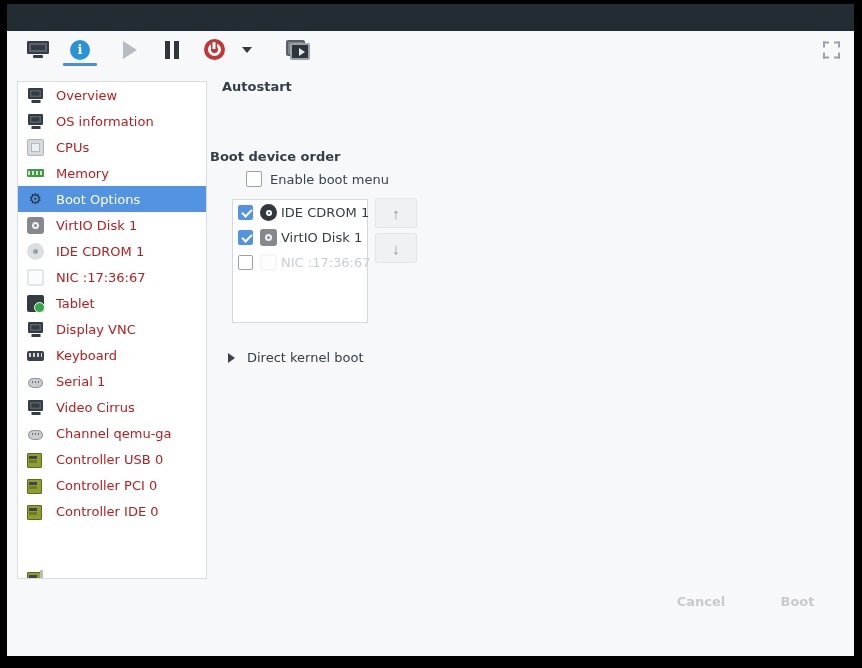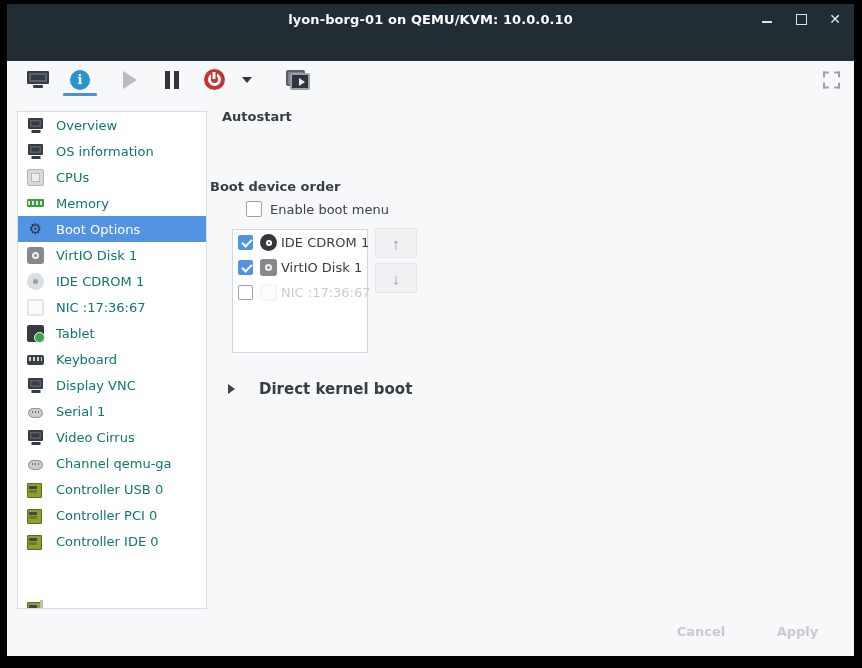--- a/index.html
+++ b/index.html
@@ -45,21 +45,21 @@
   .fullscreen i:nth-child(1){ left:0; top:0; border-right:none; border-bottom:none; }
   .fullscreen i:nth-child(2){ right:0; top:0; border-left:none; border-bottom:none; }
   .fullscreen i:nth-child(3){ left:0; bottom:0; border-right:none; border-top:none; }
   .fullscreen i:nth-child(4){ right:0; bottom:0; border-left:none; border-top:none; }
 
   
   .content { flex:1; position:relative; background:#f7f8f9; }
 
   
   .hw-list { position:absolute; left:10px; top:13px; width:190px; height:498px; background:#fff; border:1px solid #d8dbdf; overflow:hidden; }
-  .hw-row { height:26px; display:flex; align-items:center; padding-left:9px; gap:12px; font-size:13px; color:#0f766e; white-space:nowrap; }
+  .hw-row { height:26px; display:flex; align-items:center; padding-left:9px; gap:12px; font-size:13px; color:#b91c1c; white-space:nowrap; }
   .hw-row.selected { background:#5294e2; color:#ffffff; }
 
   .add-hw { position:absolute; left:9px; top:519px; width:192px; height:31px; background:#ffffff; border:1px solid #cfd4d9; border-radius:3px; font-size:13px; color:#3b434c; display:flex; align-items:center; justify-content:center; font-family:"DejaVu Sans", sans-serif; cursor:default; }
 
   
   .icn { width:17px; height:17px; position:relative; flex:none; }
   .i-monitor::before, .i-display::before, .i-video::before { content:''; position:absolute; left:1px; right:1px; top:1px; height:11px; background:#353b42; border-radius:2px; box-shadow:inset 0 0 0 2px #353b42, inset 0 0 0 3.5px #596168; }
   .i-monitor::after, .i-display::after, .i-video::after { content:''; position:absolute; left:50%; bottom:1px; width:9px; height:3px; background:#353b42; transform:translateX(-50%); }
   .i-chart { background:#fff; }
   .i-chart::before { content:''; position:absolute; inset:1px; background:#45c04a; border-radius:2px; clip-path:polygon(0 45%, 28% 62%, 50% 28%, 72% 55%, 100% 25%, 100% 100%, 0 100%); }
@@ -101,40 +101,32 @@
   .check-row { position:absolute; display:flex; align-items:center; gap:8px; font-size:13px; color:#3a424b; }
 
   .boot-box { position:absolute; left:225px; top:131px; width:136px; height:124px; background:#fff; border:1px solid #d5d8dc; }
   .boot-row { height:25px; display:flex; align-items:center; gap:4px; padding-left:5px; font-size:13px; color:#353c44; white-space:nowrap; }
   .boot-row .cb { width:15px; height:15px; margin-right:3px; }
   .boot-row.disabled { color:#c9ced3; }
   .boot-row.disabled .icn { opacity:.35; }
 
   .mv-btn { position:absolute; left:368px; width:42px; height:30px; background:#f0f1f3; border:1px solid #e3e5e8; border-radius:2px; color:#8d949b; font-size:15px; display:flex; align-items:center; justify-content:center; }
 
-  .expander { position:absolute; left:221px; top:282px; display:flex; align-items:center; gap:24px; font-size:15px; font-weight:bold; color:#353e47; }
+  .expander { position:absolute; left:221px; top:282px; display:flex; align-items:center; gap:12px; font-size:13px; font-weight:normal; color:#353e47; }
   .expander .tri { width:0; height:0; border-left:7px solid #3b434c; border-top:5px solid transparent; border-bottom:5px solid transparent; }
 
   .action-btn { position:absolute; top:518px; height:30px; font-size:13px; font-weight:bold; color:#c6cbd1; display:flex; align-items:center; justify-content:center; background:transparent; border:none; font-family:"DejaVu Sans", sans-serif; }
   .action-btn.cancel { right:117px; width:72px; }
   .action-btn.apply { right:19px; width:75px; }
 </style>
 </head>
 <body>
 
 <div class="frame">
 
-  <div class="titlebar">
-    <div class="title">lyon-borg-01 on QEMU/KVM: 10.0.0.10</div>
-    <div class="winctl">
-      <span class="wbtn min"></span>
-      <span class="wbtn max"></span>
-      <span class="wbtn close">✕</span>
-    </div>
-  </div>
 
   <div class="menubar">
 
   <span class="menu-item"></span>
       <span class="menu-item"></span>
       <span class="menu-item"></span>
       <span class="menu-item"></span>
     </div>
 
   <div class="toolbar">
@@ -203,26 +195,26 @@
         </div>
         <div class="hw-row">
           <span class="icn i-nic"></span>
           <span>NIC :17:36:67</span>
         </div>
         <div class="hw-row">
           <span class="icn i-tablet"></span>
           <span>Tablet</span>
         </div>
         <div class="hw-row">
+          <span class="icn i-display"></span>
+          <span>Display VNC</span>
+        </div>
+        <div class="hw-row">
           <span class="icn i-keyboard"></span>
           <span>Keyboard</span>
-        </div>
-        <div class="hw-row">
-          <span class="icn i-display"></span>
-          <span>Display VNC</span>
         </div>
         <div class="hw-row">
           <span class="icn i-serial"></span>
           <span>Serial 1</span>
         </div>
         <div class="hw-row">
           <span class="icn i-video"></span>
           <span>Video Cirrus</span>
         </div>
         <div class="hw-row">
@@ -279,15 +271,15 @@
 
     <button class="mv-btn" style="top:130px;">↑</button>
     <button class="mv-btn" style="top:165px;">↓</button>
 
     <div class="expander">
       <span class="tri"></span>
       <span>Direct kernel boot</span>
     </div>
 
     <button class="action-btn cancel">Cancel</button>
-    <button class="action-btn apply">Apply</button>
+    <button class="action-btn apply">Boot</button>
   </div>
 </div>
 
 </body></html>

